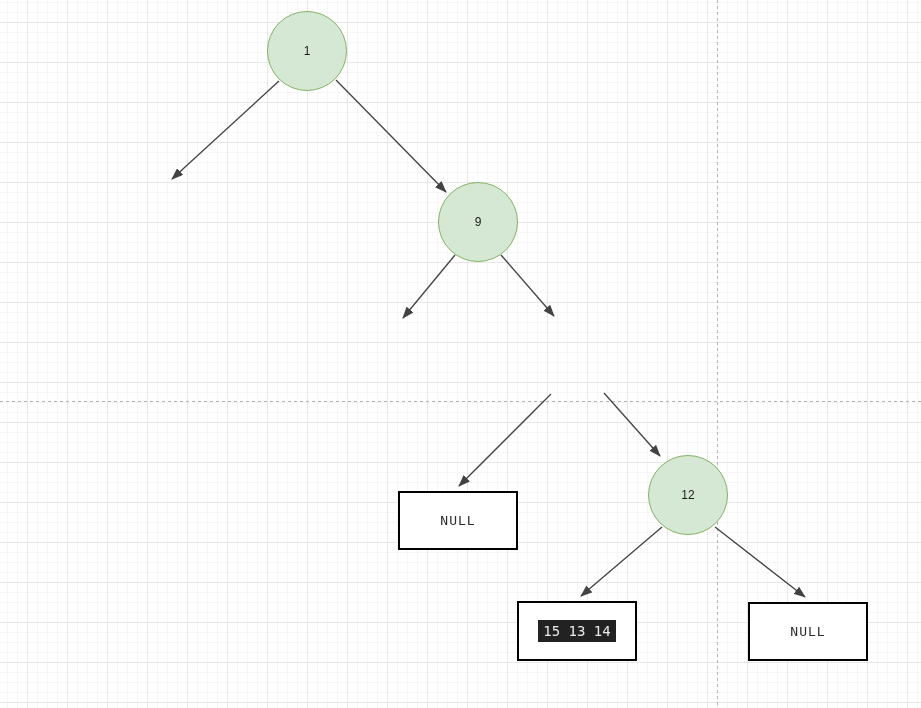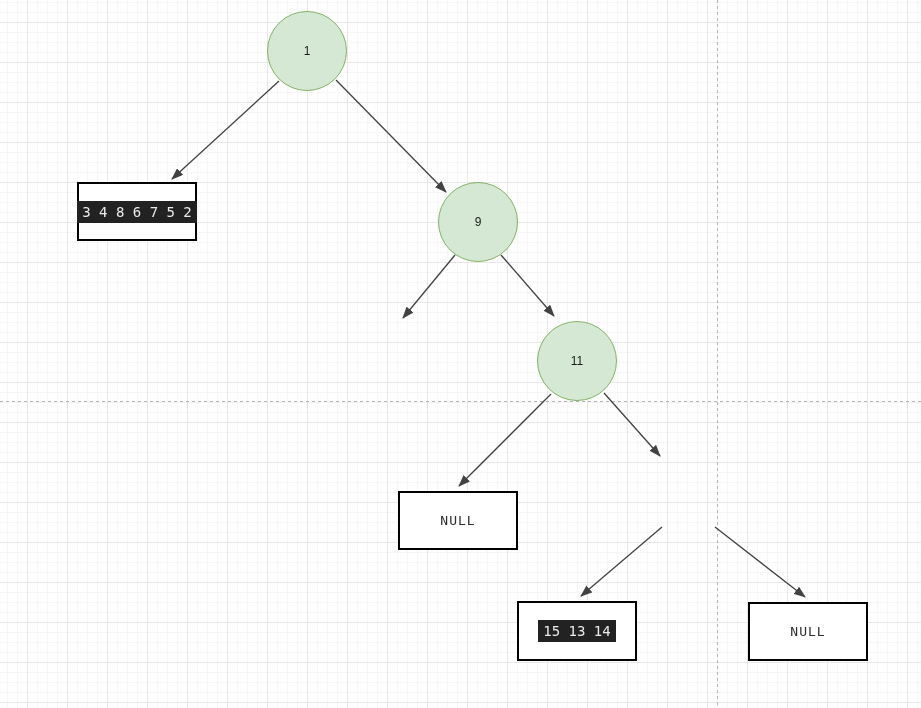--- a/index.html
+++ b/index.html
@@ -82,27 +82,24 @@
     <line class="edge" x1="662" y1="527" x2="581" y2="596" marker-end="url(#ah)"></line>
     <line class="edge" x1="715" y1="527" x2="805" y2="597" marker-end="url(#ah)"></line>
   </svg>
 
   <div class="circle-node" style="left:267px; top:11px">
     <span>1</span>
   </div>
   <div class="circle-node" style="left:438px; top:182px">
     <span>9</span>
   </div>
-  <div class="circle-node" style="left:537px; top:321px">
-    <span>11</span>
+  <div class="circle-node" style="left:648px; top:455px">
+    <span>12</span>
   </div>
 
-  <div class="box-node" style="left:77px; top:182px">
-    <span class="hl">3 4 8 6 7 5 2</span>
-  </div>
   <div class="box-node" style="left:398px; top:491px">
     <span>NULL</span>
   </div>
   <div class="box-node" style="left:517px; top:601px; height:60px">
     <span class="hl">15 13 14</span>
   </div>
   <div class="box-node" style="left:748px; top:602px">
     <span>NULL</span>
   </div>
 

